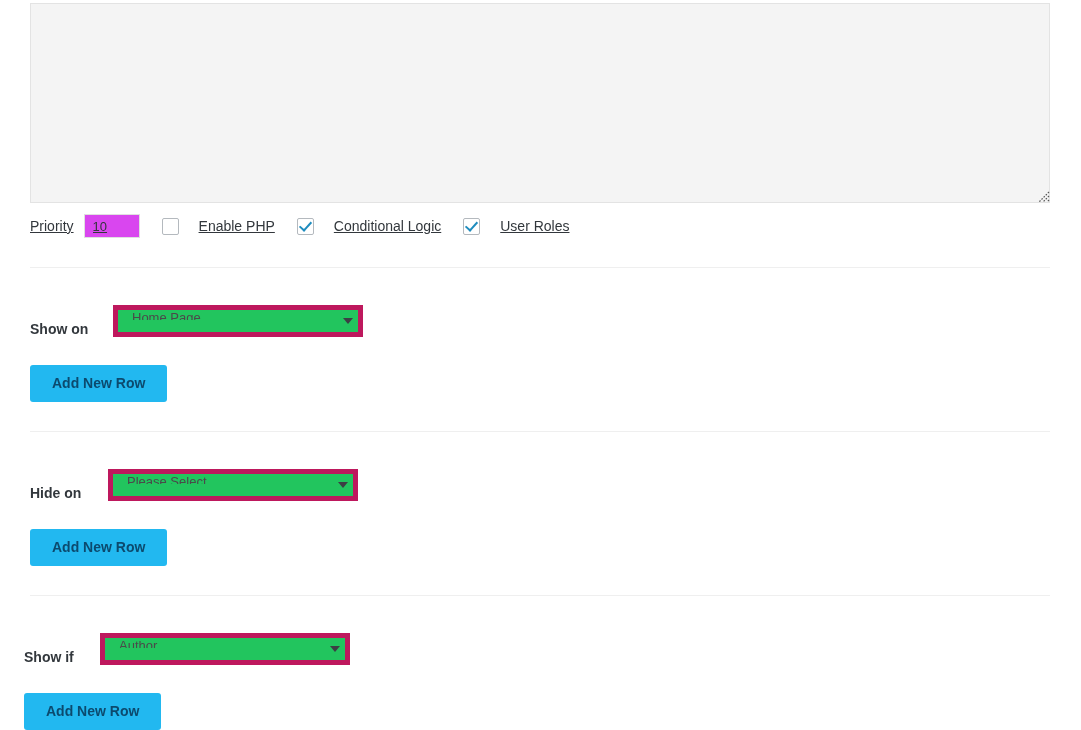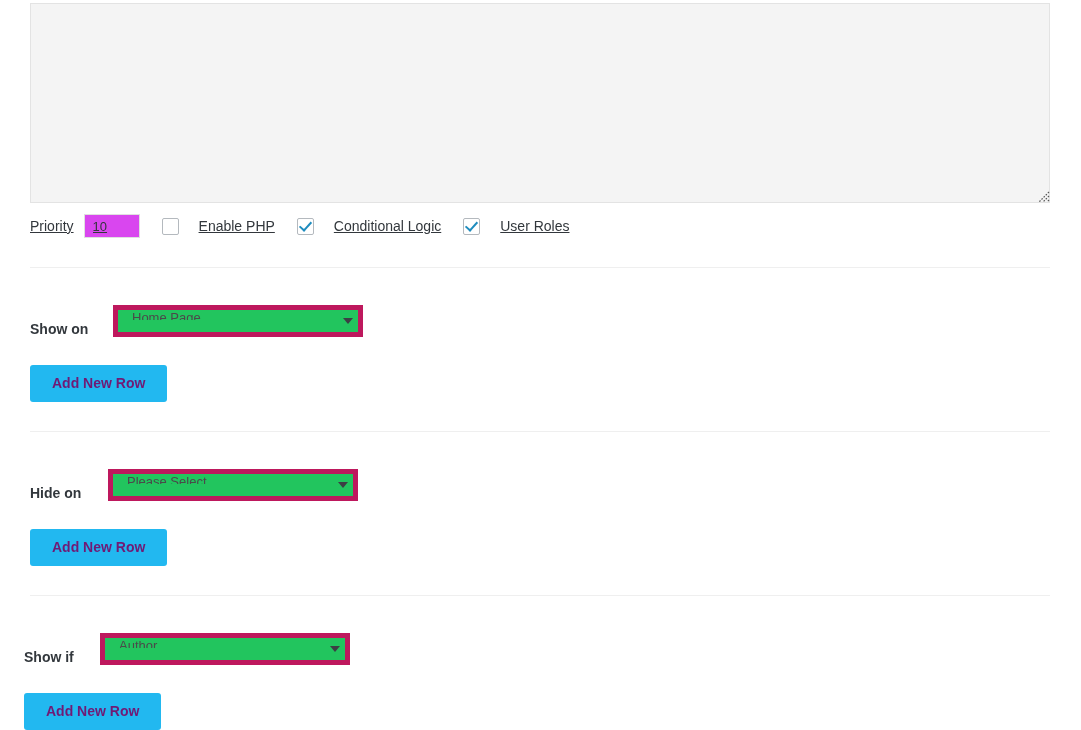--- a/index.html
+++ b/index.html
@@ -165,21 +165,21 @@
     height: 0;
     border-left: 5px solid transparent;
     border-right: 5px solid transparent;
     border-top: 6px solid #3c3f44;
     pointer-events: none;
   }
 
   .add-row-btn {
     display: inline-block;
     background: #22b8f0;
-    color: #701a75;
+    color: #0c4a6e;
     border: none;
     border-radius: 3px;
     font-family: "Liberation Sans", sans-serif;
     font-weight: bold;
     font-size: 14px;
     padding: 0 22px;
     height: 37px;
     line-height: 37px;
     cursor: pointer;
     white-space: nowrap;

